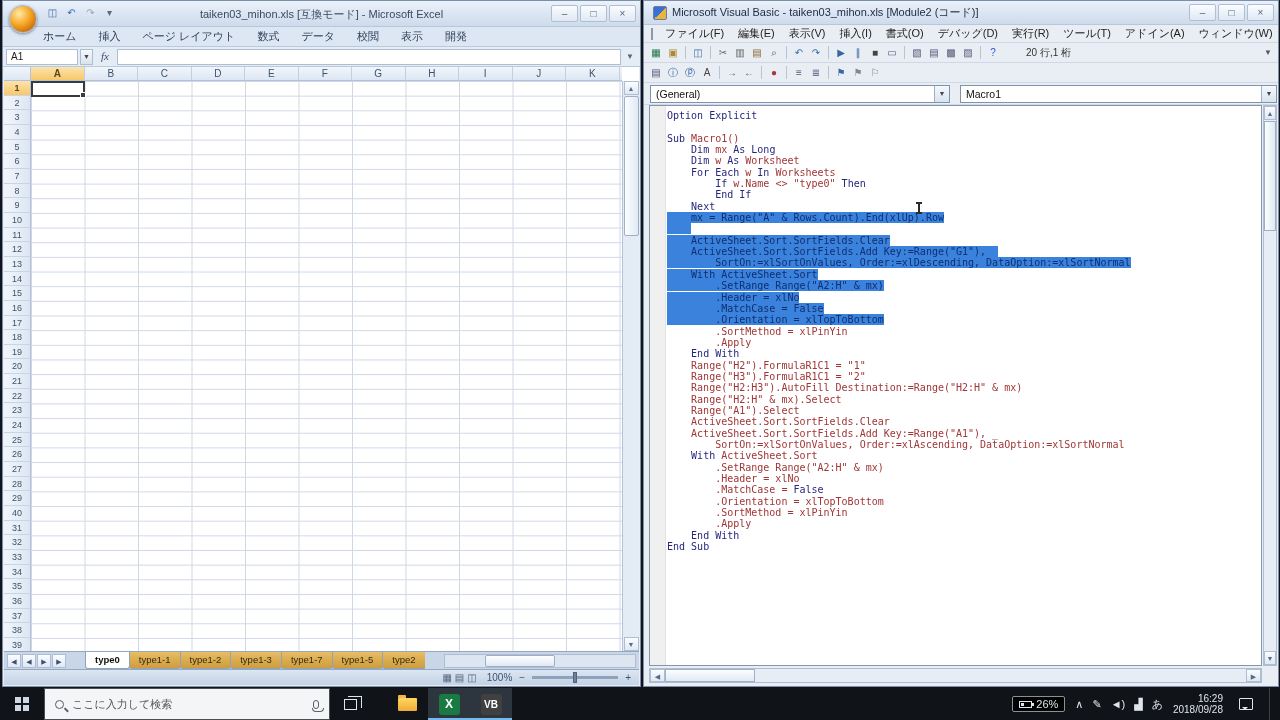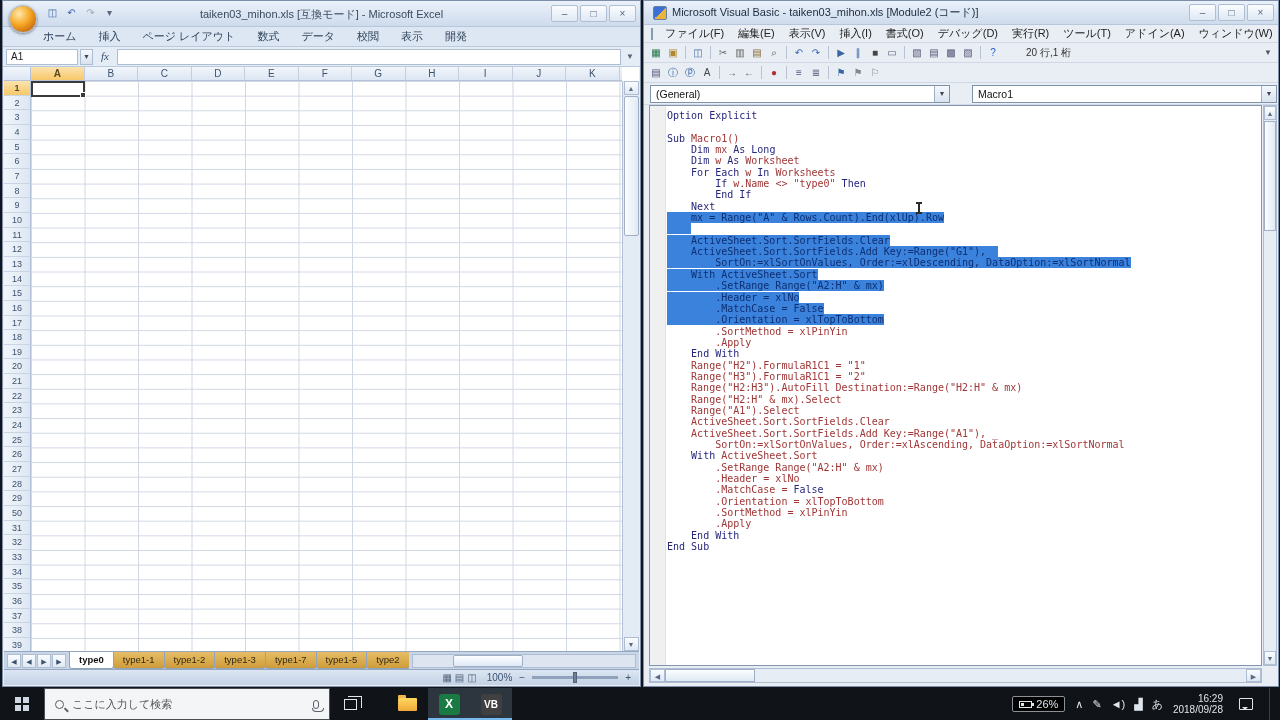--- a/index.html
+++ b/index.html
@@ -38,21 +38,21 @@
   .grid{position:absolute;left:27px;top:14px;right:17px;bottom:0;background-color:#fff;
         background-image:linear-gradient(to right,#d0d7e5 1px,transparent 1px),linear-gradient(to bottom,#d0d7e5 1px,transparent 1px);
         background-size:53.5px 14.666px}
   .cellsel{position:absolute;left:0;top:0;width:54px;height:15.5px;border:2px solid #3a3a3a}
   .cellsel::after{content:"";position:absolute;right:-3px;bottom:-3px;width:4px;height:4px;background:#3a3a3a;border:1px solid #fff}
   .xvscroll{position:absolute;right:0;top:14px;width:17px;bottom:0;background:#e3ebf5;border-left:1px solid #b3c2d6;display:flex;flex-direction:column;align-items:center}
   .sarrow{width:15px;height:14px;font-size:7px;line-height:14px;text-align:center;color:#5a6a84;background:linear-gradient(#fbfdff,#dfe8f4);border:1px solid #aebdd2}
   .xvthumb{width:15px;height:140px;margin-top:1px;background:linear-gradient(90deg,#fdfeff,#dfe9f5);border:1px solid #9fb0c6;border-radius:2px}
   .xvspace{flex:1}
 
-  .x-tabsrow{position:absolute;left:1px;right:1px;bottom:17px;height:18px;background:#c9d6e8;border-top:1px solid #93a7c0;display:flex;align-items:center;padding:0 3px;gap:3px}
+  .x-tabsrow{position:absolute;left:1px;right:1px;bottom:17px;height:18px;background:#c9d6e8;border-top:1px solid #93a7c0;display:flex;align-items:center;padding:0 3px;gap:19px}
   .tabnav{display:flex;gap:1px}
   .tnav{width:14px;height:14px;font-size:7px;line-height:13px;text-align:center;color:#3c536f;background:linear-gradient(#fbfdff,#dfe8f4);border:1px solid #aebdd2}
   .stabs{display:flex;max-width:348px;overflow:hidden;height:17px;align-self:flex-end}
   .stab{padding:0 9px;font-size:9.5px;line-height:15px;border:1px solid #8fa3bc;border-top:none;margin-right:-1px;
         background:linear-gradient(#e6bd66,#cf9c3a);color:#332a14;border-radius:0 0 3px 3px;white-space:nowrap}
   .stab.active{background:#fff;color:#111;font-weight:bold;z-index:1}
   .xhscroll{flex:1;height:14px;background:#dde5f0;border:1px solid #aebdd2;display:flex;align-items:center}
   .xhthumb{width:70px;height:12px;margin-left:40px;background:linear-gradient(#fdfeff,#dfe9f5);border:1px solid #9fb0c6;border-radius:2px}
   .x-status{position:absolute;left:1px;right:1px;bottom:1px;height:16px;background:linear-gradient(#dce6f3,#c3d2e5);border-top:1px solid #93a7c0;
             display:flex;align-items:center;justify-content:flex-end;gap:7px;padding-right:8px;font-size:10px;color:#3c536f}
@@ -66,21 +66,21 @@
   .vbico{width:14px;height:14px;margin:0 5px;border-radius:2px;background:linear-gradient(135deg,#3a6fd8 50%,#e8b43a 50%);border:1px solid #6c7f9a}
   .v-title-text{flex:1;font-size:11px;color:#1c2b3f;white-space:nowrap;overflow:hidden}
   .v-menubar{height:18px;display:flex;align-items:center;font-size:11px;color:#222;border-bottom:1px solid #cfd8e4;padding-left:2px}
   .modico{width:12px;height:12px;border:1px solid #8a9aae;background:repeating-linear-gradient(#fff,#fff 2px,#c9d4e2 2px,#c9d4e2 3px);margin:0 5px}
   .vmenu{padding:0 7px;white-space:nowrap}
   .v-tb{height:20px;display:flex;align-items:center;border-bottom:1px solid #cfd8e4;padding-left:4px;gap:1px}
   .tbi{width:16px;height:16px;text-align:center;line-height:15px;font-size:10px;border-radius:2px}
   .tbsep{width:1px;height:13px;background:#b9c4d2;margin:0 3px}
   .posind{font-size:10px;color:#333;margin-left:24px;white-space:nowrap}
   .tboverflow{margin-left:auto;margin-right:6px;font-size:8px;color:#556}
-  .v-combos{height:22px;display:flex;align-items:center;border-bottom:1px solid #cfd8e4;padding:0 1px 0 6px;gap:22px}
+  .v-combos{height:22px;display:flex;align-items:center;border-bottom:1px solid #cfd8e4;padding:0 1px 0 6px;gap:10px}
   .combo{height:18px;background:#fff;border:1px solid #7f93ab;font-size:10.5px;display:flex;align-items:center}
   .combo .val{flex:1;padding:0 5px;color:#111;white-space:nowrap;overflow:hidden}
   .combo .drop{width:15px;height:16px;border-left:1px solid #9fb0c4;background:linear-gradient(#f5f8fc,#d9e3ef);text-align:center;font-size:7px;line-height:15px;color:#445}
   #combo-general{width:300px}
   #combo-proc{flex:1}
   .v-code{position:absolute;left:5px;right:16px;top:104px;bottom:20px;background:#fff;border:1px solid #8496ab;overflow:hidden}
   .gutter{position:absolute;left:0;top:0;bottom:0;width:16px;background:#f0f0f0;border-right:1px solid #e2e2e2}
   .codelines{position:absolute;left:17px;top:4px;right:0;font-family:"DejaVu Sans Mono",monospace;font-size:10px;line-height:11.35px;white-space:pre;color:#a03636}
   .line{height:11.35px}
   .kw{color:#26267e}
@@ -203,21 +203,21 @@
         <div class="rownum">20</div>
         <div class="rownum">21</div>
         <div class="rownum">22</div>
         <div class="rownum">23</div>
         <div class="rownum">24</div>
         <div class="rownum">25</div>
         <div class="rownum">26</div>
         <div class="rownum">27</div>
         <div class="rownum">28</div>
         <div class="rownum">29</div>
-        <div class="rownum">50</div>
+        <div class="rownum">40</div>
         <div class="rownum">31</div>
         <div class="rownum">32</div>
         <div class="rownum">33</div>
         <div class="rownum">34</div>
         <div class="rownum">35</div>
         <div class="rownum">36</div>
         <div class="rownum">37</div>
         <div class="rownum">38</div>
         <div class="rownum">39</div>
       </div>

